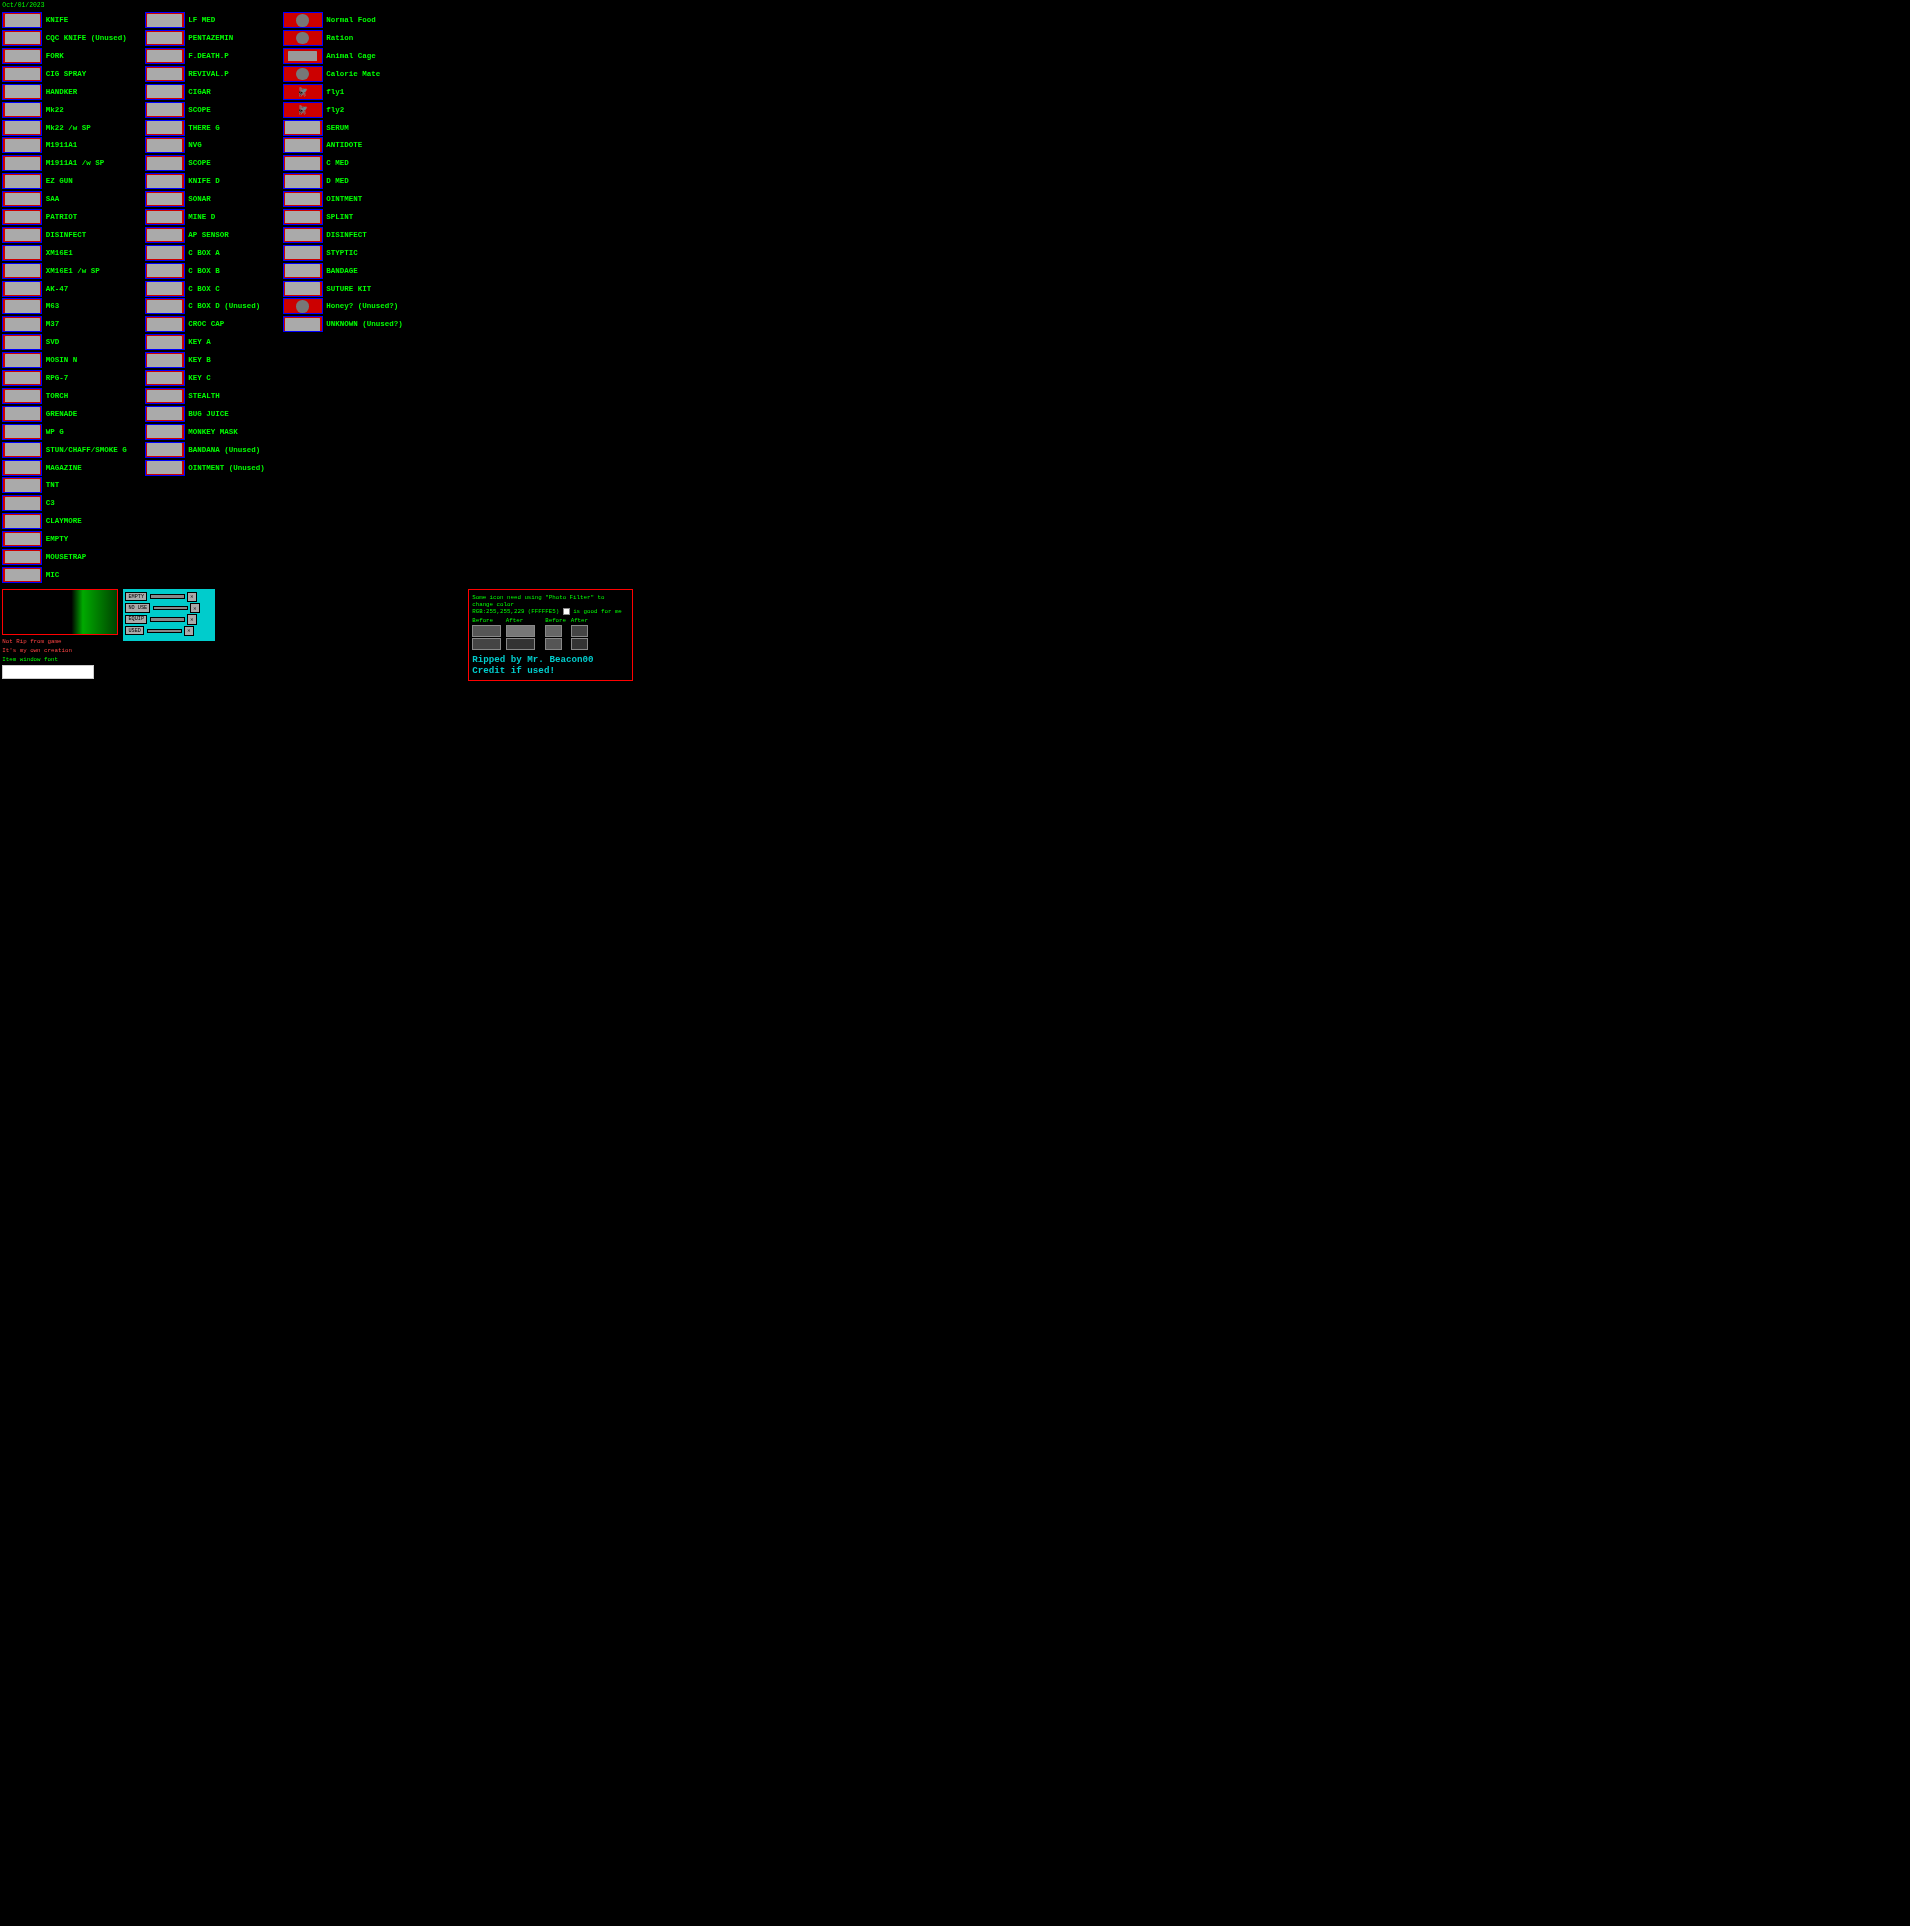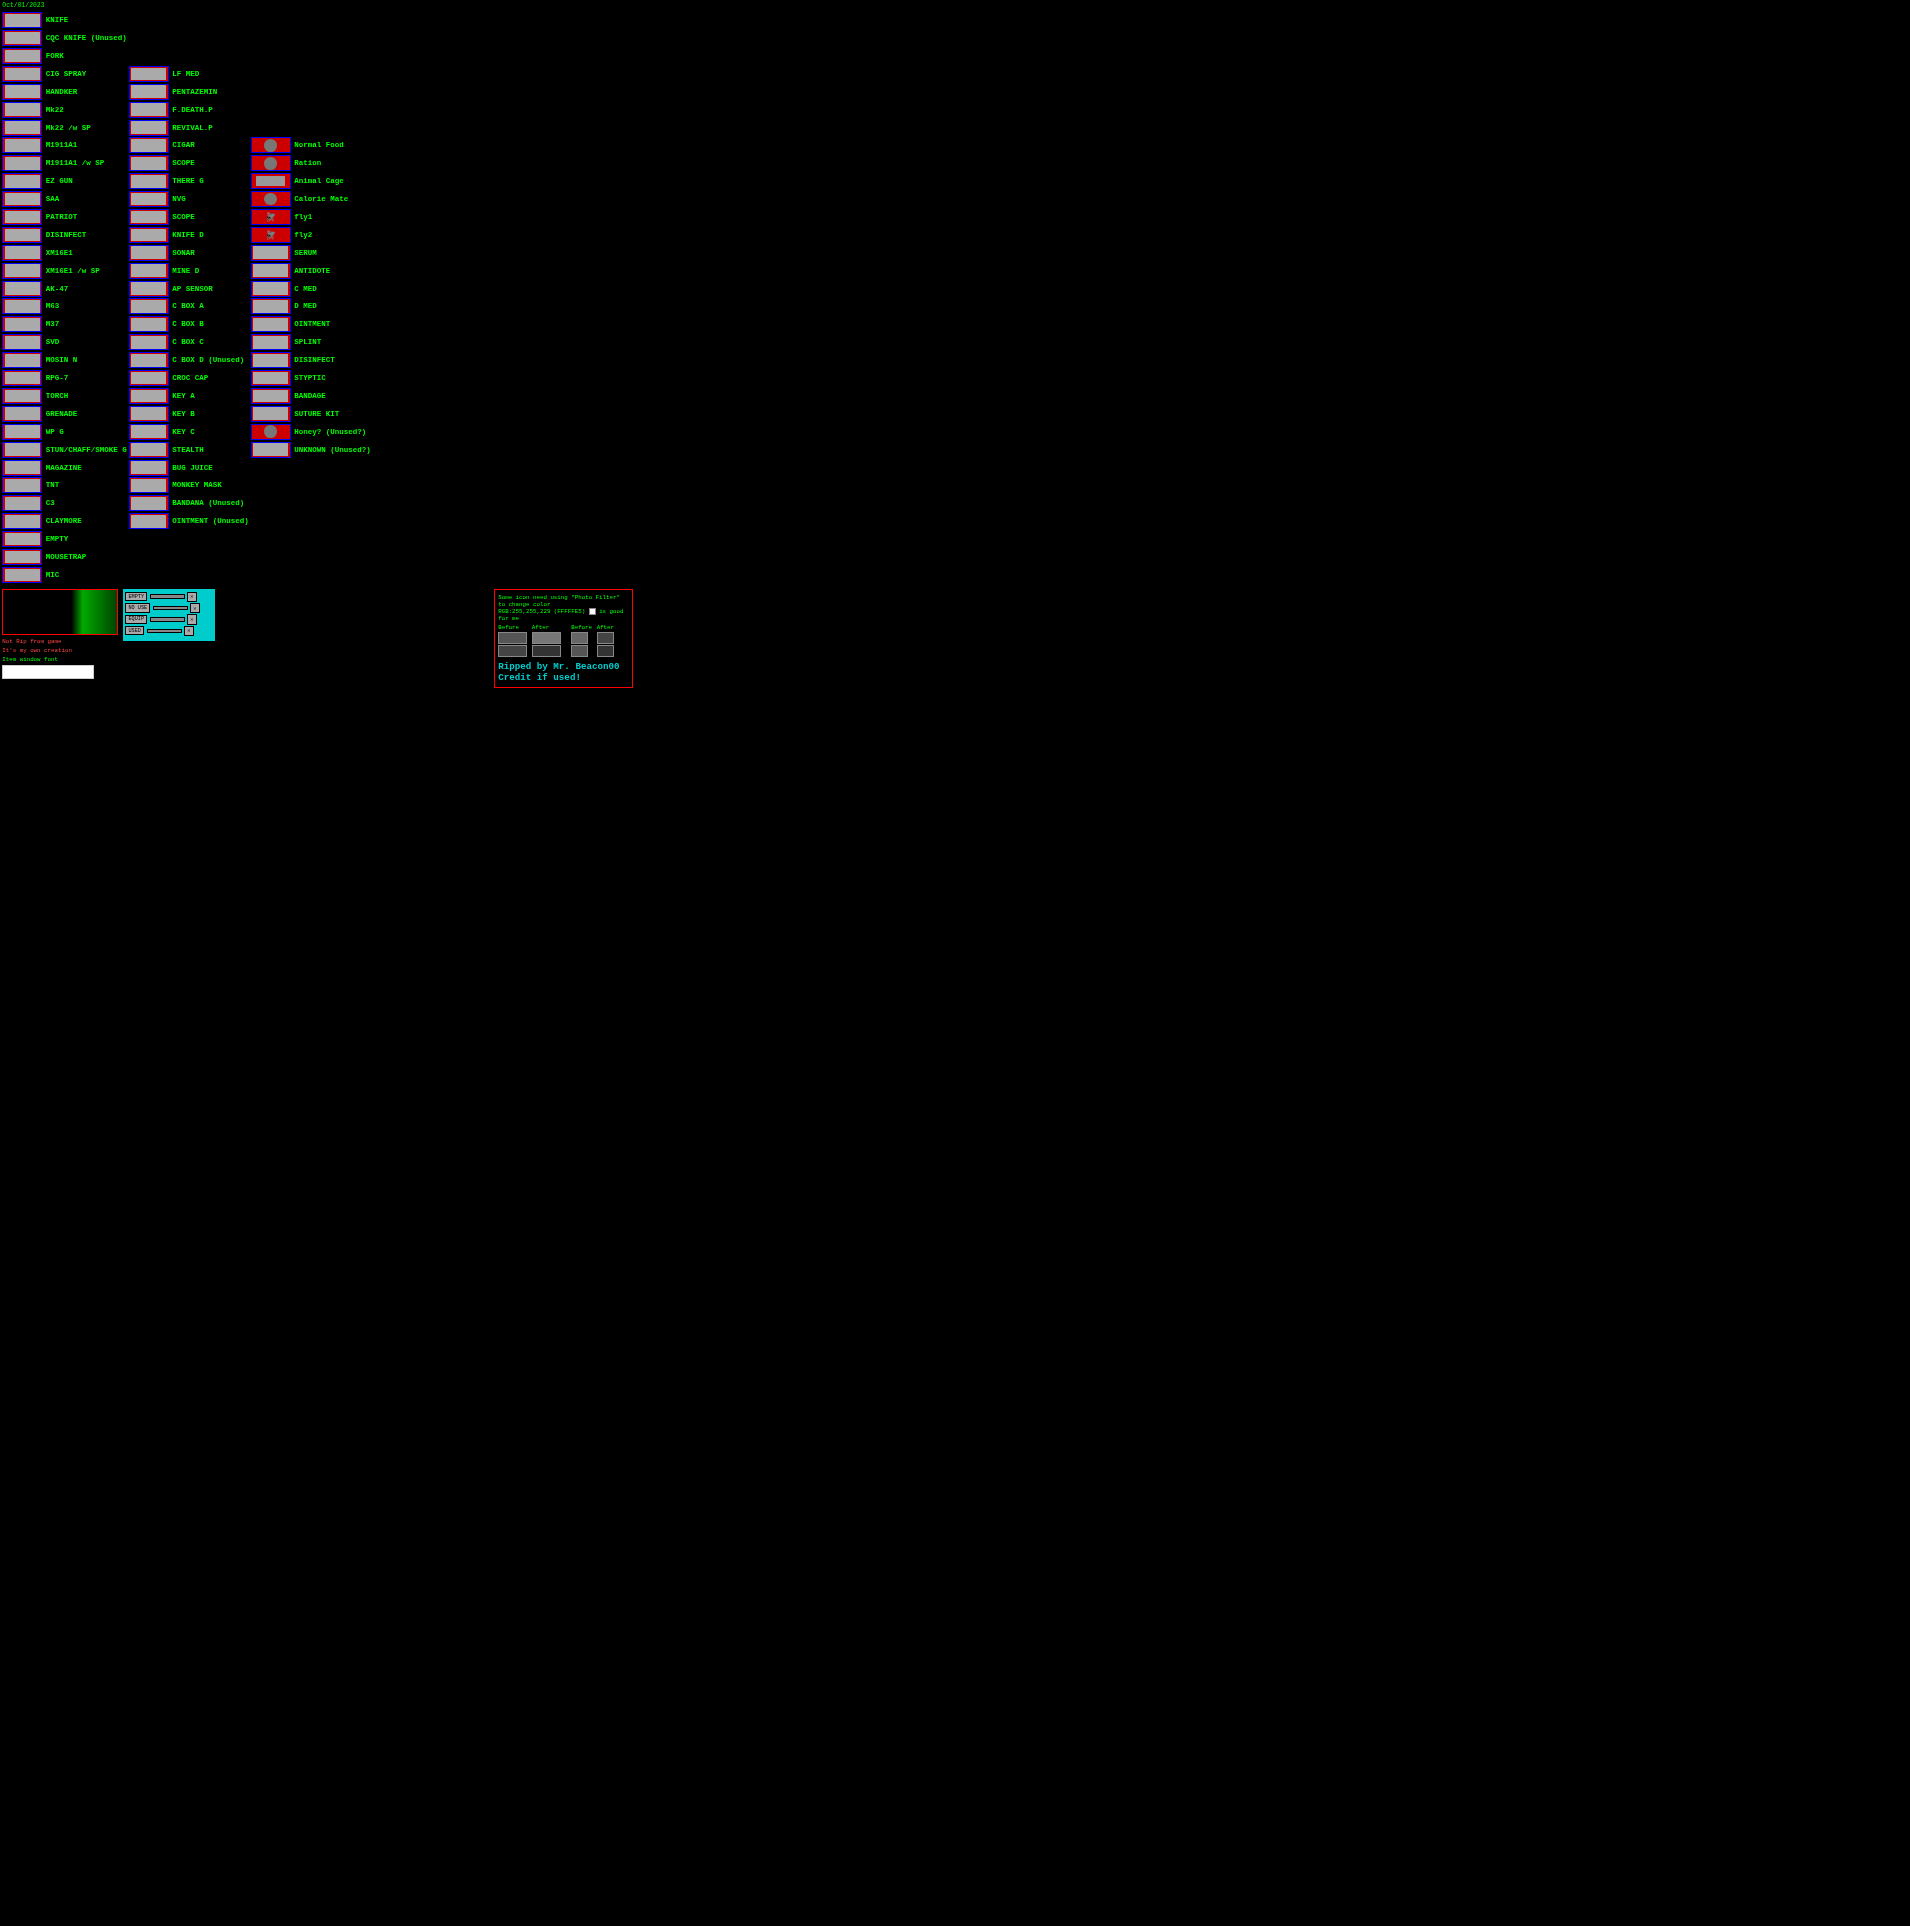--- a/index.html
+++ b/index.html
@@ -11,22 +11,22 @@
       width: 635px;
       padding: 2.3px;
     }
     .date-header {
       color: #00ff00;
       font-size: 6.4px;
       margin-bottom: 2.3px;
     }
     .main-layout {
       display: flex;
-      gap: 2px;
-      align-items: center;
+      gap: 18px;
+      align-items: flex-start;
     }
     .column {
       display: flex;
       flex-direction: column;
       gap: 0.6px;
     }
     .item-row {
       display: flex;
       align-items: center;
       gap: 3.5px;
@@ -113,21 +113,21 @@
     }
     .note-text2 {
       color: #00ff00;
       font-size: 5.8px;
       font-family: 'Courier New', monospace;
     }
     .credits-box {
       border: 1.2px solid #ff0000;
       padding: 3.5px;
       background: #000;
-      width: 139px;
+      width: 165px;
     }
     .credits-title {
       color: #00cccc;
       font-size: 9.2px;
       font-weight: bold;
       font-family: 'Courier New', monospace;
     }
     .credits-before-after {
       display: flex;
       gap: 4.6px;

